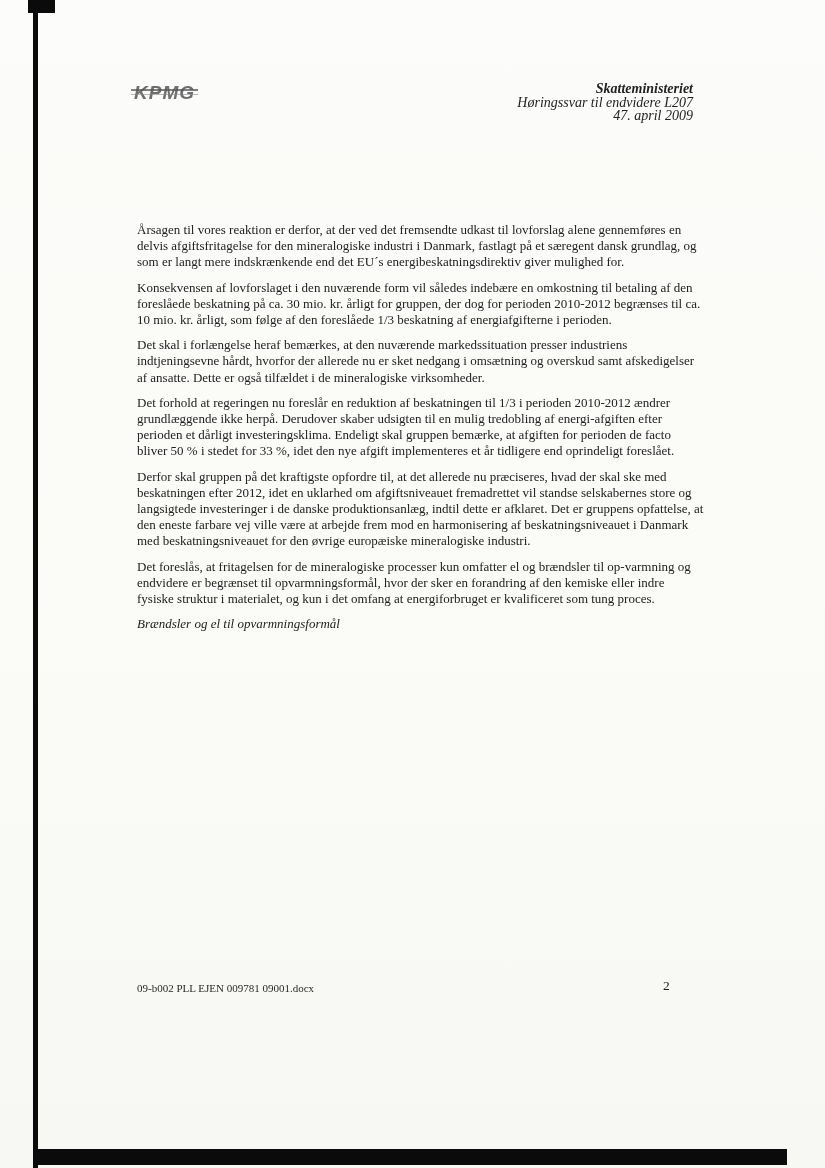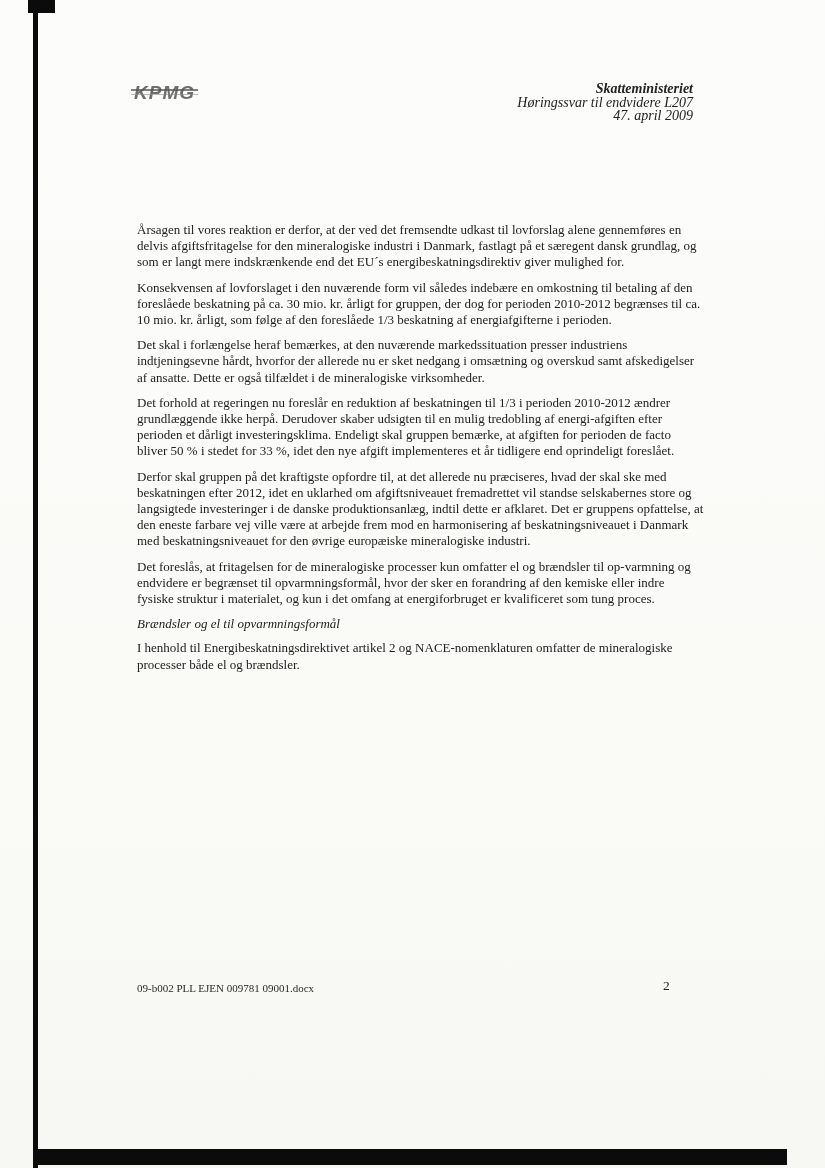--- a/index.html
+++ b/index.html
@@ -91,19 +91,18 @@
   </div>
 
   <div class="content">
     <p>Årsagen til vores reaktion er derfor, at der ved det fremsendte udkast til lovforslag alene gennemføres en delvis afgiftsfritagelse for den mineralogiske industri i Danmark, fastlagt på et særegent dansk grundlag, og som er langt mere indskrænkende end det EU´s energibeskatningsdirektiv giver mulighed for.</p>
     <p>Konsekvensen af lovforslaget i den nuværende form vil således indebære en omkostning til betaling af den foreslåede beskatning på ca. 30 mio. kr. årligt for gruppen, der dog for perioden 2010-2012 begrænses til ca. 10 mio. kr. årligt, som følge af den foreslåede 1/3 beskatning af energiafgifterne i perioden.</p>
     <p>Det skal i forlængelse heraf bemærkes, at den nuværende markedssituation presser industriens indtjeningsevne hårdt, hvorfor der allerede nu er sket nedgang i omsætning og overskud samt afskedigelser af ansatte. Dette er også tilfældet i de mineralogiske virksomheder.</p>
     <p>Det forhold at regeringen nu foreslår en reduktion af beskatningen til 1/3 i perioden 2010-2012 ændrer grundlæggende ikke herpå. Derudover skaber udsigten til en mulig tredobling af energi-afgiften efter perioden et dårligt investeringsklima. Endeligt skal gruppen bemærke, at afgiften for perioden de facto bliver 50 % i stedet for 33 %, idet den nye afgift implementeres et år tidligere end oprindeligt foreslået.</p>
     <p>Derfor skal gruppen på det kraftigste opfordre til, at det allerede nu præciseres, hvad der skal ske med beskatningen efter 2012, idet en uklarhed om afgiftsniveauet fremadrettet vil standse selskabernes store og langsigtede investeringer i de danske produktionsanlæg, indtil dette er afklaret. Det er gruppens opfattelse, at den eneste farbare vej ville være at arbejde frem mod en harmonisering af beskatningsniveauet i Danmark med beskatningsniveauet for den øvrige europæiske mineralogiske industri.</p>
     <p>Det foreslås, at fritagelsen for de mineralogiske processer kun omfatter el og brændsler til op-varmning og endvidere er begrænset til opvarmningsformål, hvor der sker en forandring af den kemiske eller indre fysiske struktur i materialet, og kun i det omfang at energiforbruget er kvalificeret som tung proces.</p>
     <div class="subsection-heading">Brændsler og el til opvarmningsformål</div>
-    <p>I henhold til Energibeskatningsdirektivet artikel 2 og NACE-nomenklaturen omfatter de mineralogiske processer både el og brændsler.</p>
   </div>
 
   <div class="footer-filename">09-b002 PLL EJEN 009781 09001.docx</div>
   <div class="footer-page">2</div>
 
 </div>
 
 </body></html>

